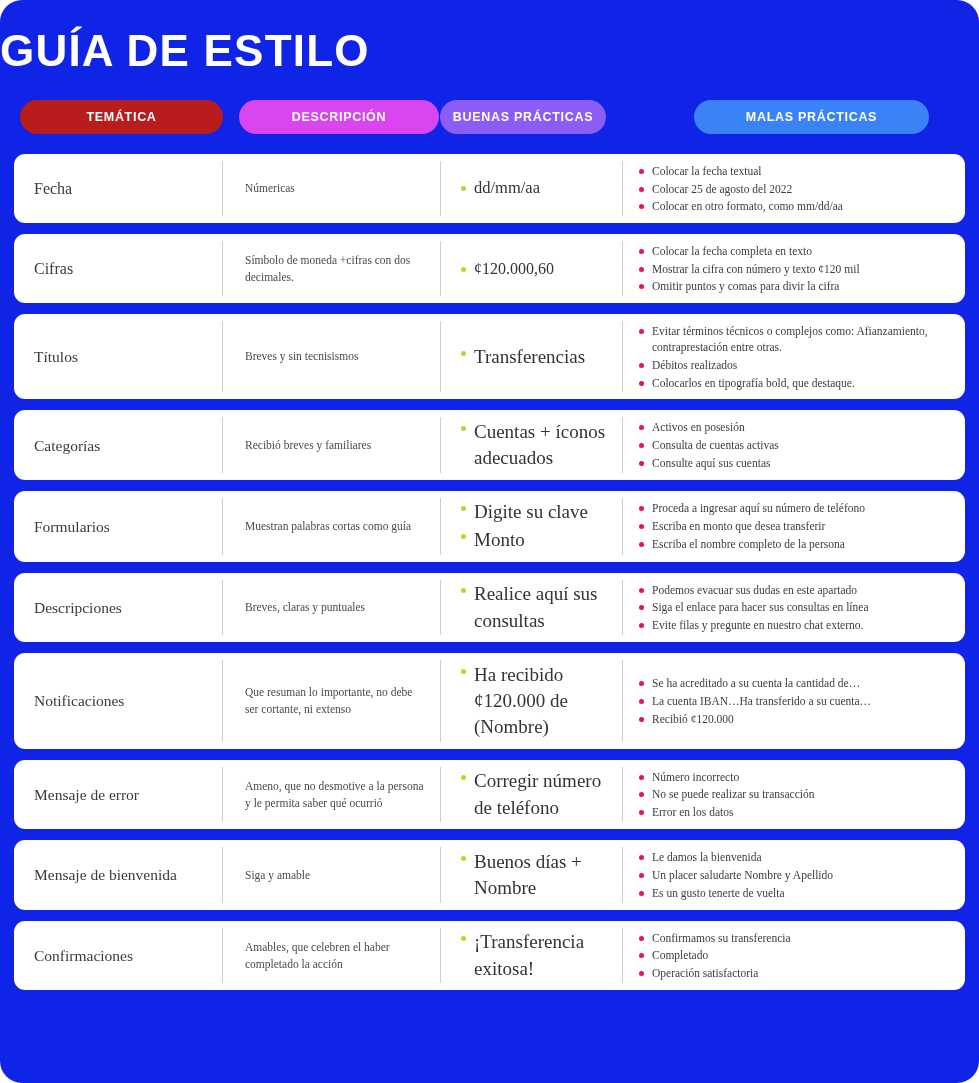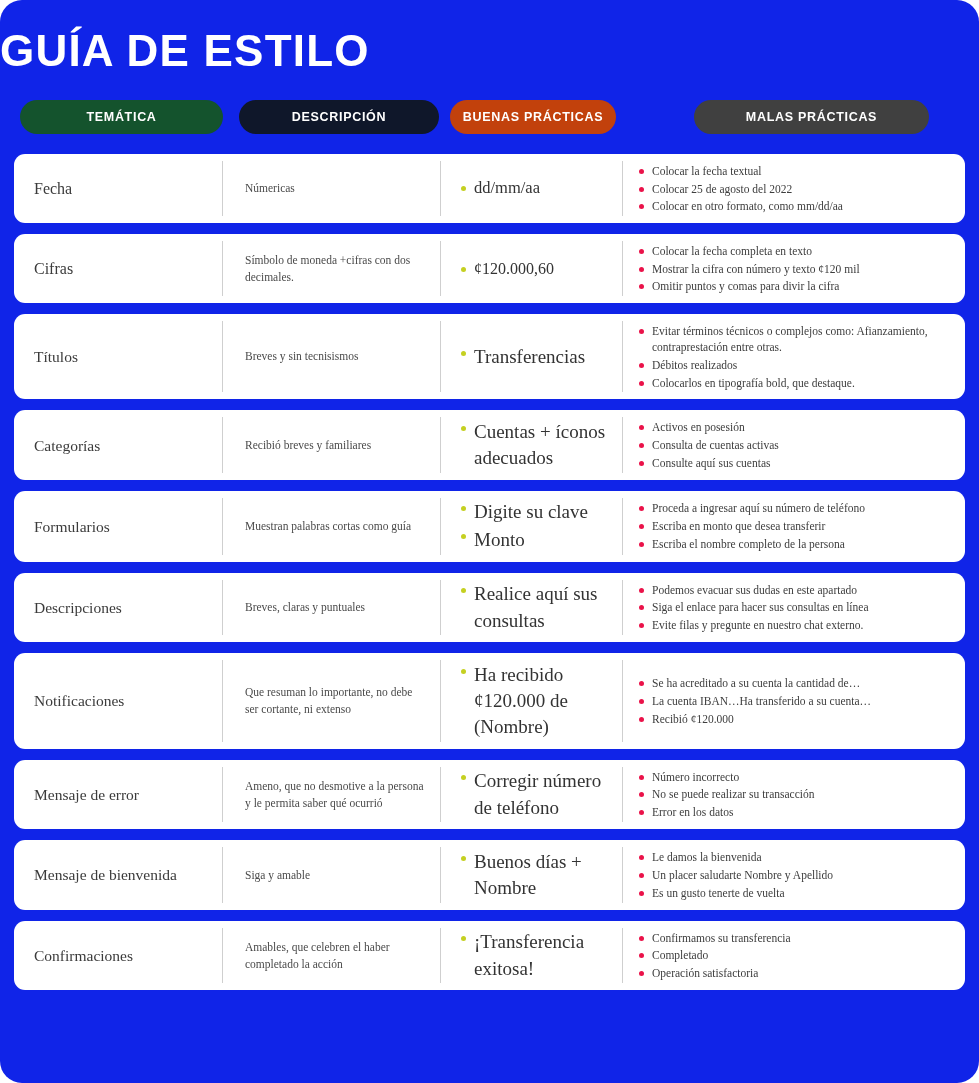--- a/index.html
+++ b/index.html
@@ -51,24 +51,24 @@
     display: flex;
     align-items: center;
     justify-content: center;
     color: #ffffff;
     font-size: 12.5px;
     font-weight: bold;
     letter-spacing: 0.7px;
     box-sizing: border-box;
     white-space: nowrap;
   }
-  .pill-tematica     { left: 20px;  width: 203px; background: #14532d; }
-  .pill-descripcion  { left: 239px; width: 200px; background: #0f172a; }
-  .pill-buenas       { left: 450px; width: 166px; background: #c2410c; }
-  .pill-malas        { left: 694px; width: 235px; background: #404040; text-align: center; }
+  .pill-tematica     { left: 20px;  width: 203px; background: #b91c1c; }
+  .pill-descripcion  { left: 239px; width: 200px; background: #d946ef; }
+  .pill-buenas       { left: 440px; width: 166px; background: #8b5cf6; }
+  .pill-malas        { left: 694px; width: 235px; background: #3b82f6; text-align: center; }
 
   
   .rows {
     margin: 16px 14px 0 14px;
     display: flex;
     flex-direction: column;
     gap: 11px;
   }
   .row {
     background: #ffffff;

